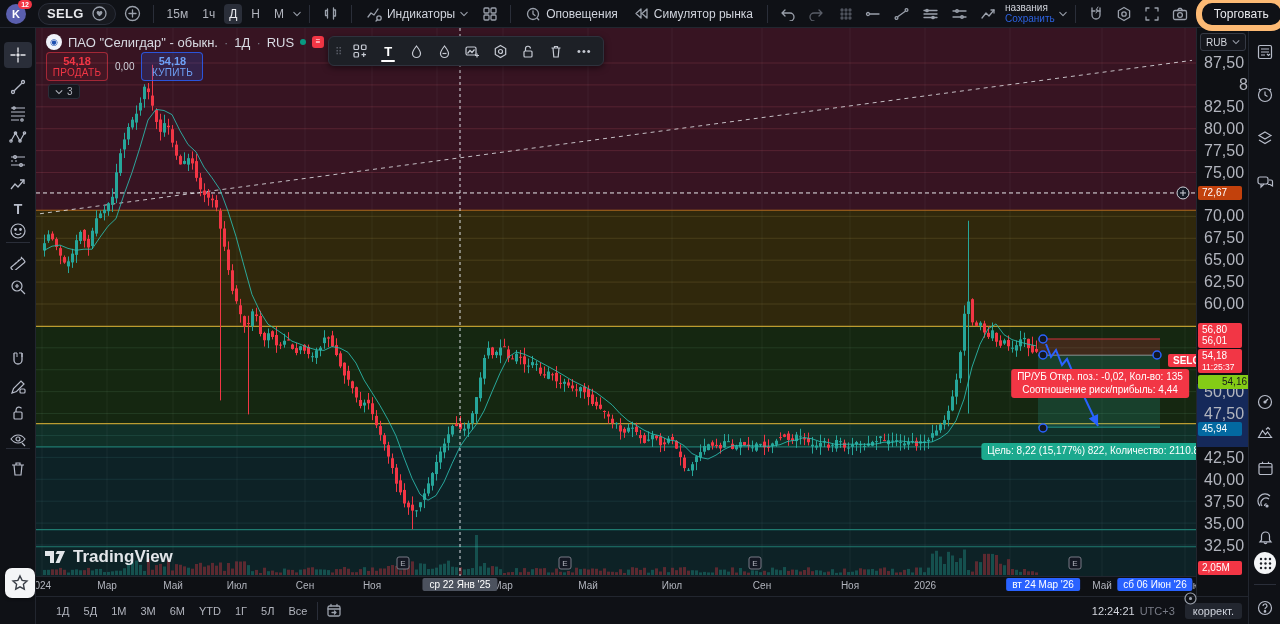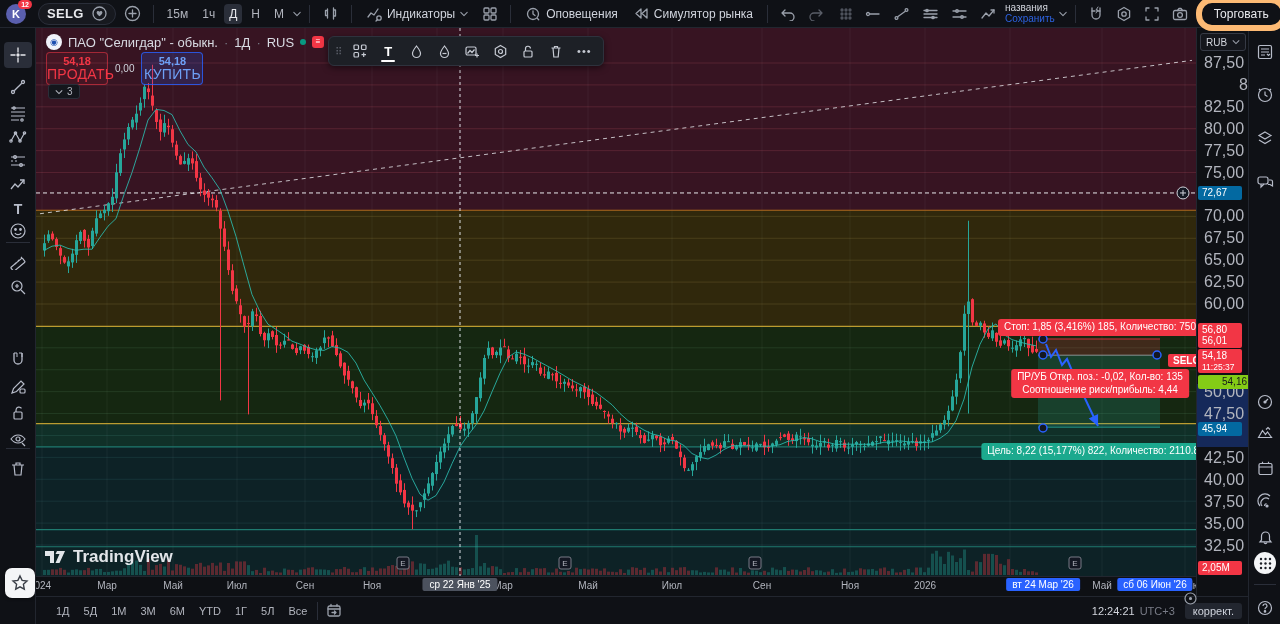--- a/index.html
+++ b/index.html
@@ -39,21 +39,21 @@
   
   #chart{position:absolute;left:36px;top:28px;width:1160px;height:548px;overflow:hidden;background:#0d1117}
   #legend{position:absolute;left:10px;top:6px;display:flex;align-items:center;gap:6px;font-size:13px;color:#d8dbe3;white-space:nowrap;z-index:5}
   #legend .dim{color:#787b86}
   #legend .chg{color:#f23645;font-size:12px}
   .dot-green{width:6px;height:6px;border-radius:50%;background:#089981}
   .mini-red{width:12px;height:12px;border-radius:3px;background:#f23645;color:#fff;font-size:8px;display:flex;align-items:center;justify-content:center;line-height:1}
   #bs-row{position:absolute;left:10px;top:24px;display:flex;align-items:center;gap:7px;z-index:5}
   .bs-box{width:62px;border-radius:4px;text-align:center;padding:2px 0;line-height:1.1;cursor:pointer}
   .bs-box .p{font-size:11px;font-weight:bold}
-  .bs-box .t{font-size:14px;letter-spacing:.3px}
+  .bs-box .t{font-size:10px;letter-spacing:.3px}
   #sell-box{border:1px solid rgba(242,54,69,.55);background:rgba(242,54,69,.07);color:#f23645}
   #buy-box{border:1px solid rgba(41,98,255,.8);background:rgba(41,98,255,.18);color:#6ea0f6}
   #spread{font-size:10px;color:#d1d4dc}
   #ind-count{position:absolute;left:12px;top:56px;display:flex;align-items:center;gap:4px;background:#14161c;border:1px solid #2a2e39;
     border-radius:3px;padding:1px 6px;font-size:10px;color:#b2b5be;z-index:5;cursor:pointer}
   #float-toolbar{position:absolute;left:292px;top:8px;height:30px;background:#1d2026;border:1px solid #2e323d;border-radius:6px;
     display:flex;align-items:center;padding:0 6px;gap:2px;z-index:10;box-shadow:0 2px 6px rgba(0,0,0,.5)}
   .ftool{width:26px;height:24px;border-radius:4px;display:flex;align-items:center;justify-content:center;color:#c6cad3;cursor:pointer;position:relative}
   .ftool.active:after{content:"";position:absolute;left:6px;right:6px;bottom:1px;height:2px;background:#fff;border-radius:1px}
   #drag-handle{color:#5a5e68;font-size:10px;letter-spacing:1px;cursor:grab;margin-right:2px}
@@ -1287,21 +1287,20 @@
         </svg>
       </div>
     <div class="ftool">
         <svg width="14" height="15" viewBox="0 0 14 15" stroke="currentColor" fill="none" stroke-width="1.2">
           <path d="M2.5 4h9M5.5 4V2.5h3V4M4 4l.8 9h4.4L10 4"></path>
         </svg>
       </div>
     <div class="ftool" style="letter-spacing:1px;font-size:11px">•••</div>
   </div>
 
-  <div class="pos-label" id="stop-label" style="left:1064px;top:291px">Стоп: 1,85 (3,416%) 185, Количество: 750</div>
   <div class="pos-label" id="pl-label" style="left:1064px;top:341px">
     <span>ПР/УБ Откр. поз.: -0,02, Кол-во: 135</span><br>
     <span>Соотношение риск/прибыль: 4,44</span>
   </div>
   <div class="pos-label" id="target-label" style="left:1060px;top:415px">Цель: 8,22 (15,177%) 822, Количество: 2110.81</div>
   <div id="selg-tag">SELG</div>
 
   <div id="watermark">
     <svg width="22" height="22" viewBox="0 0 22 22">
         <rect x="1" y="5" width="8" height="5" fill="#eef0f4"></rect>
@@ -1334,21 +1333,21 @@
       <div class="ptick" style="top: 276px;">60,00</div>
       <div class="ptick" style="top: 364px;">50,00</div>
       <div class="ptick" style="top: 386px;">47,50</div>
       <div class="ptick" style="top: 430px;">42,50</div>
       <div class="ptick" style="top: 452px;">40,00</div>
       <div class="ptick" style="top: 474px;">37,50</div>
       <div class="ptick" style="top: 496px;">35,00</div>
       <div class="ptick" style="top: 518px;">32,50</div>
     </div>
   <div id="price-marks">
-      <div class="pmark" style="top: 165px; background: #0369a1; color: rgb(255, 255, 255);"><span>72,67</span></div>
+      <div class="pmark" style="top: 165px; background: #c2410c; color: rgb(255, 255, 255);"><span>72,67</span></div>
       <div class="pmark" style="top: 302px; background: rgb(242, 54, 69); color: rgb(255, 255, 255);"><span>56,80</span></div>
       <div class="pmark" style="top: 313px; background: rgb(242, 54, 69); color: rgb(255, 255, 255);"><span>56,01</span></div>
       <div class="pmark" style="top: 333px; background: rgb(242, 54, 69); color: rgb(255, 255, 255);"><span>54,18</span><span class="sub">11:25:37</span></div>
       <div class="pmark" style="top: 354px; background: #84cc16; color: rgb(21, 23, 28); padding-left: 24px;"><span>54,16</span></div>
       <div class="pmark" style="top: 401px; background: #0369a1; color: rgb(255, 255, 255);"><span>45,94</span></div>
       <div class="pmark" style="top: 540px; background: rgb(242, 54, 69); color: rgb(255, 255, 255);"><span>2,05М</span></div>
     </div>
 </div>
 
 <div id="time-axis">

